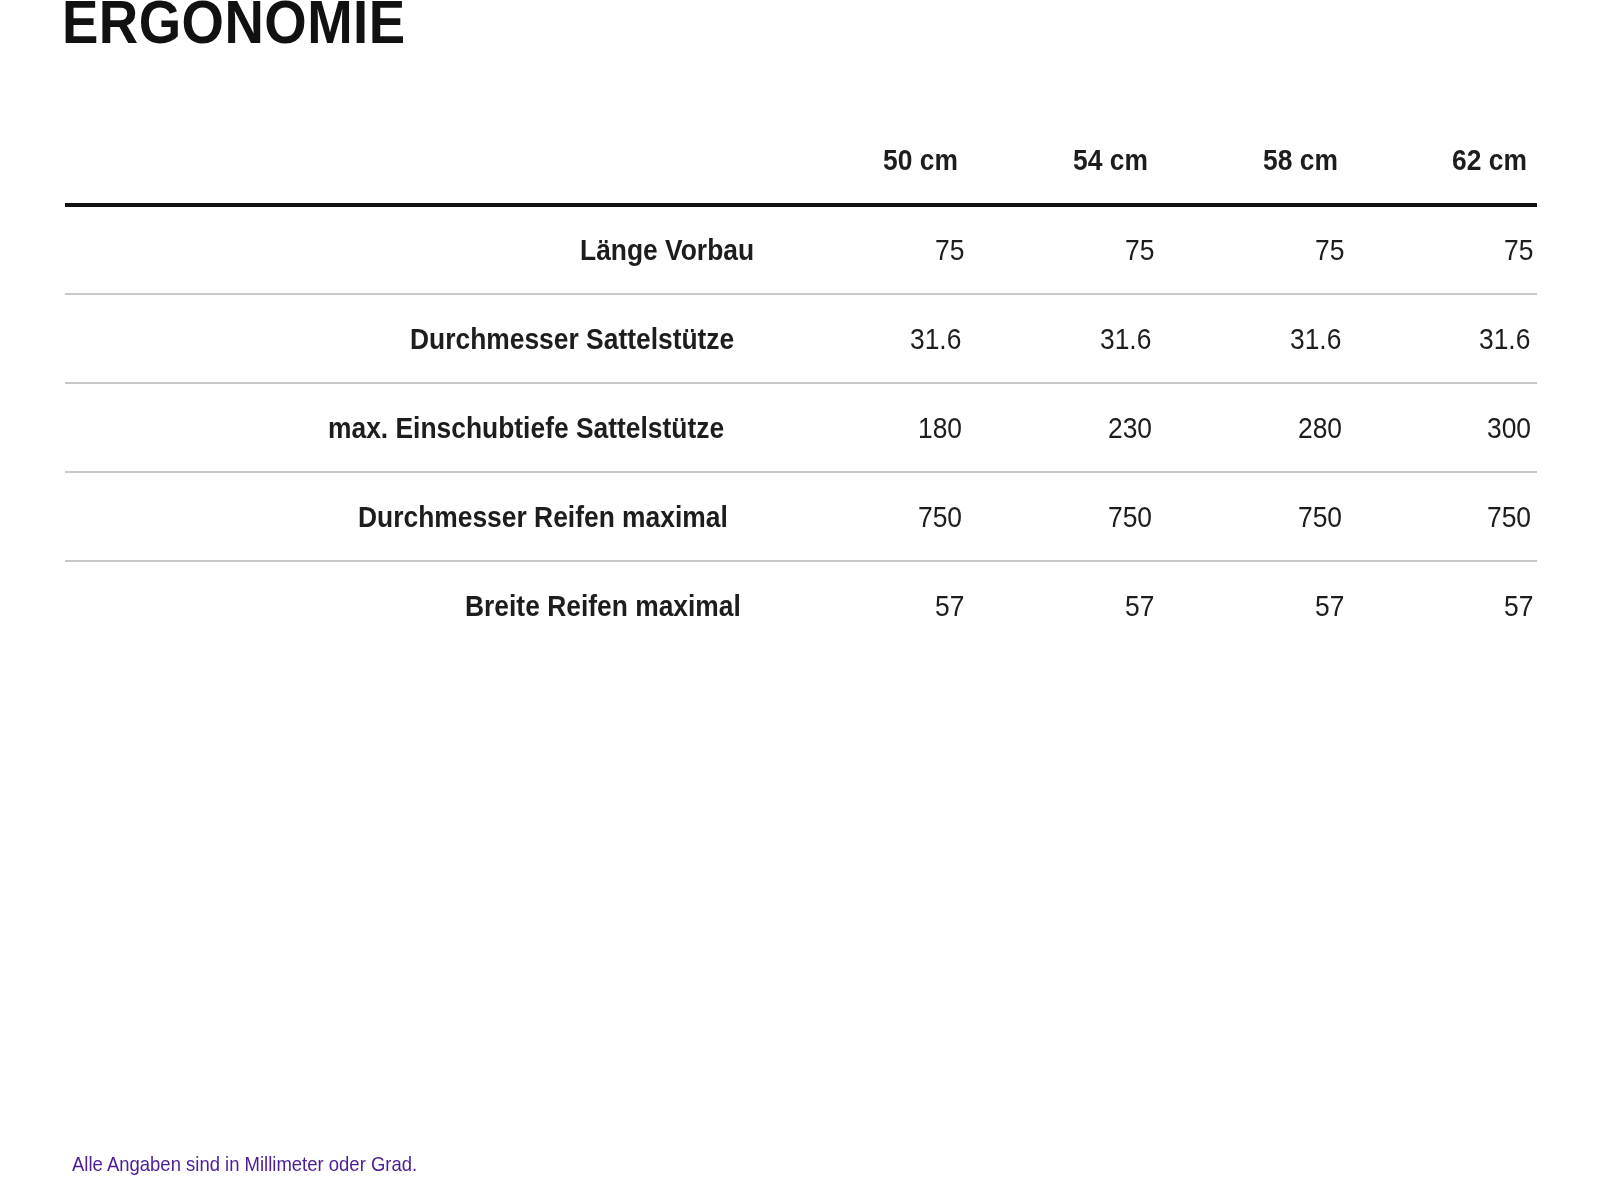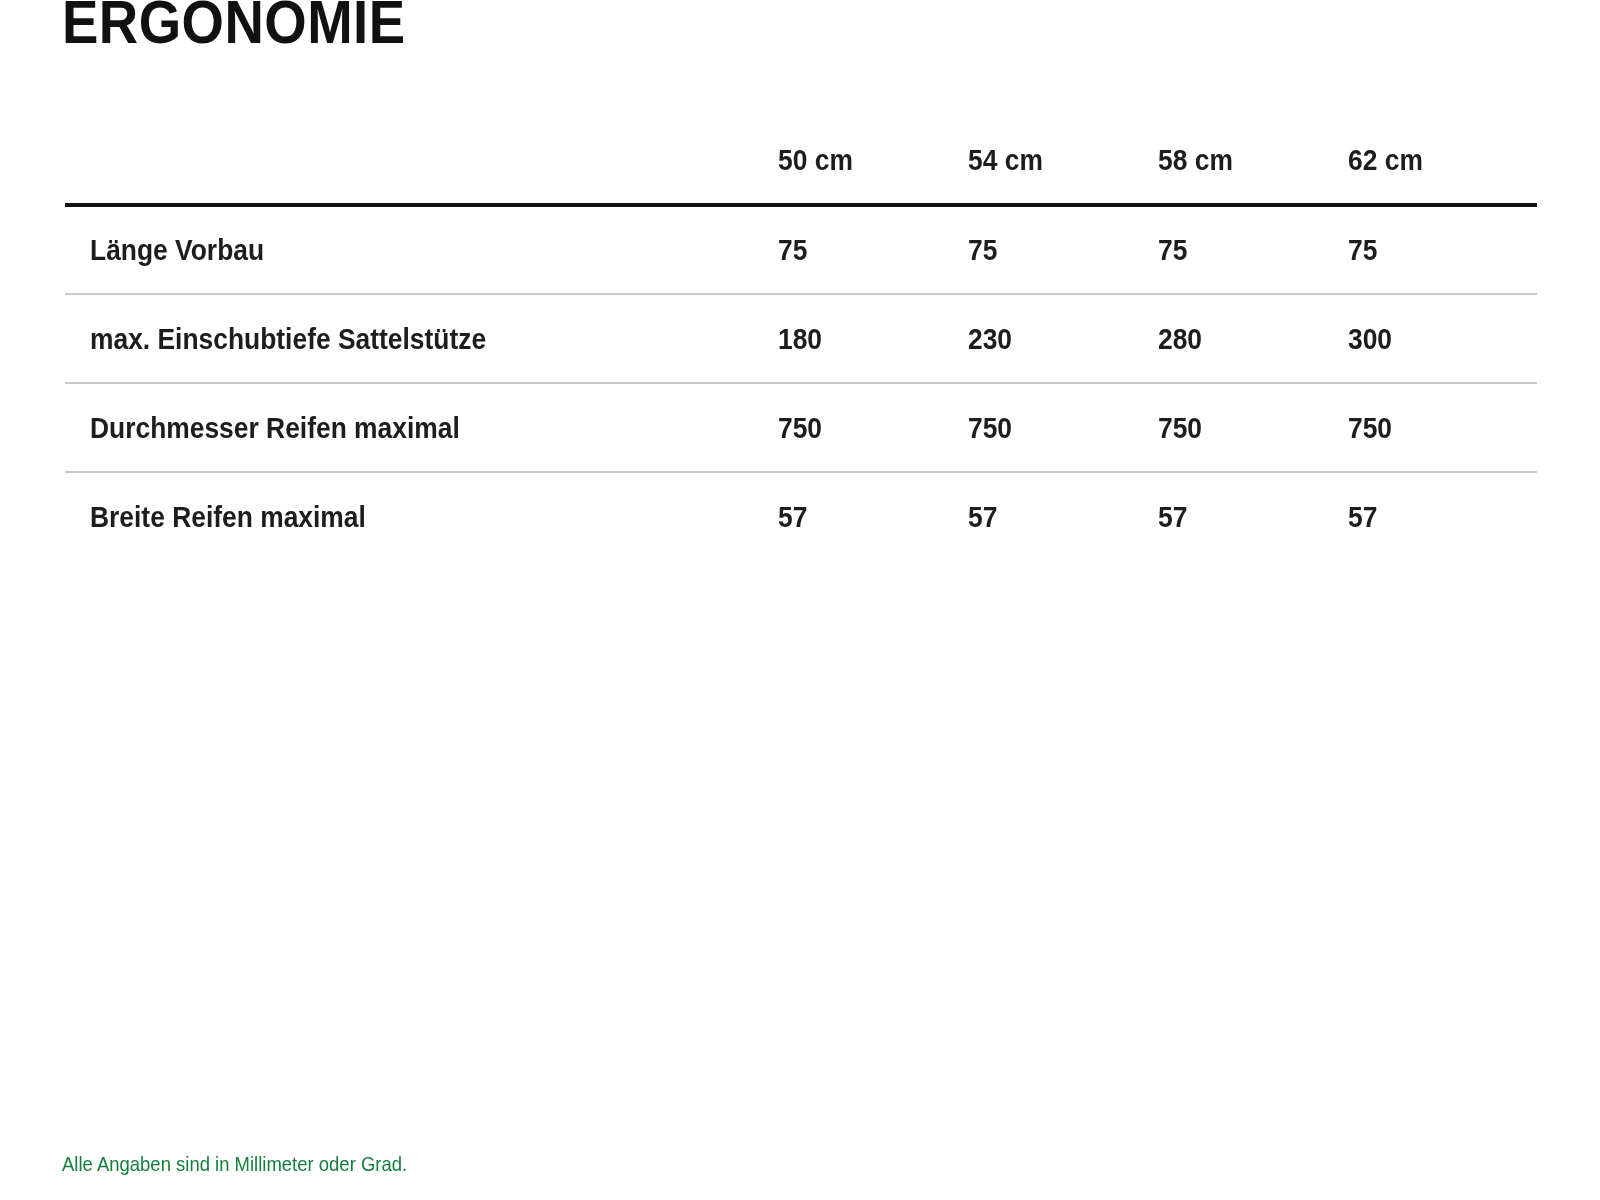--- a/index.html
+++ b/index.html
@@ -27,45 +27,45 @@
     color: #111111;
   }
   .spec-table {
     position: absolute;
     left: 65px; top: 118px;
     width: 1472px;
     border-collapse: collapse;
     table-layout: fixed;
   }
   .spec-table th, .spec-table td {
-    text-align: left;
+    text-align: right;
     font-size: 30px;
     vertical-align: middle;
     overflow: hidden;
   }
   .spec-table th {
     height: 87px;
     vertical-align: bottom;
     padding-bottom: 26px;
     font-weight: bold;
     border-bottom: 4px solid #111111;
   }
   .spec-table td {
     height: 89px;
     border-bottom: 2px solid #c9c9c9;
-    font-weight: bold;
+    font-weight: normal;
   }
   .spec-table tr:last-child td { border-bottom: none; }
   .spec-table td.row-label { font-weight: bold; padding-left: 25px; }
   .spec-table th.corner { }
   .footnote {
     position: absolute;
-    left: 62px; top: 1152px;
+    left: 72px; top: 1152px;
     font-size: 21px;
-    color: #15803d;
+    color: #4c1d95;
   }
 </style>
 </head>
 <body>
 
 <h1 class="page-title"><span class="ct">ERGONOMIE</span></h1>
 
 <table class="spec-table">
   <colgroup>
     <col style="width:713px">
@@ -85,20 +85,27 @@
   </thead>
   <tbody>
     <tr>
       <td class="row-label"><span class="ct">Länge Vorbau</span></td>
       <td><span class="ct">75</span></td>
       <td><span class="ct">75</span></td>
       <td><span class="ct">75</span></td>
       <td><span class="ct">75</span></td>
     </tr>
     <tr>
+      <td class="row-label"><span class="ct">Durchmesser Sattelstütze</span></td>
+      <td><span class="ct">31.6</span></td>
+      <td><span class="ct">31.6</span></td>
+      <td><span class="ct">31.6</span></td>
+      <td><span class="ct">31.6</span></td>
+    </tr>
+    <tr>
       <td class="row-label"><span class="ct">max. Einschubtiefe Sattelstütze</span></td>
       <td><span class="ct">180</span></td>
       <td><span class="ct">230</span></td>
       <td><span class="ct">280</span></td>
       <td><span class="ct">300</span></td>
     </tr>
     <tr>
       <td class="row-label"><span class="ct">Durchmesser Reifen maximal</span></td>
       <td><span class="ct">750</span></td>
       <td><span class="ct">750</span></td>

